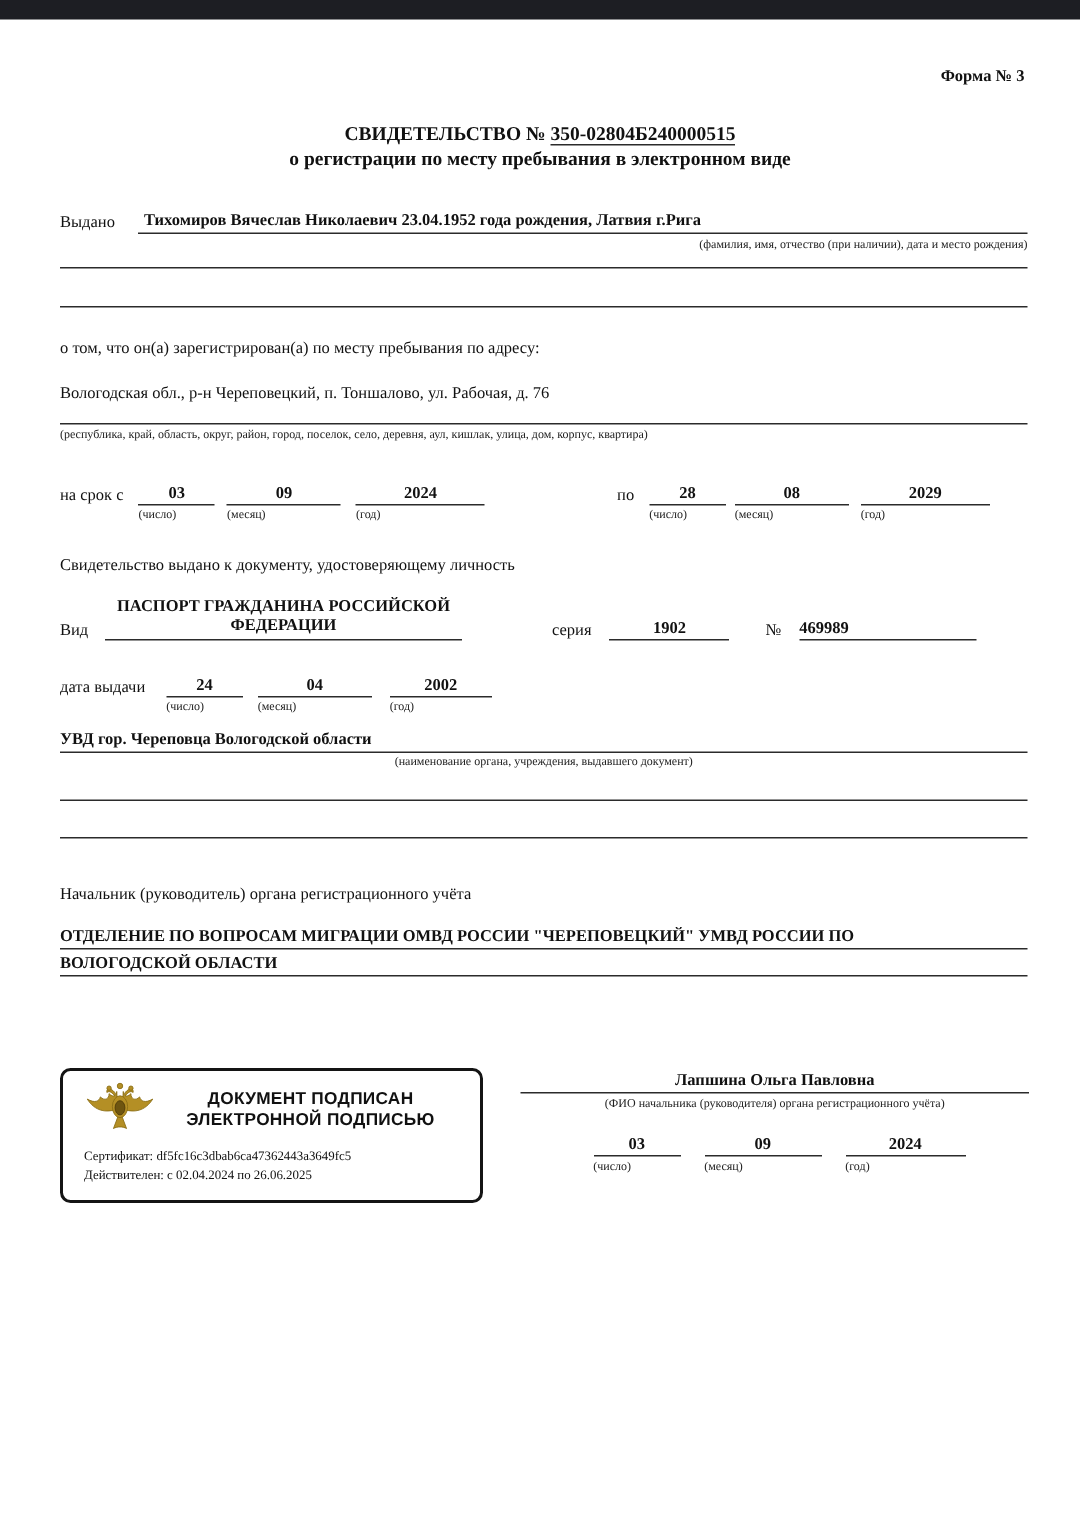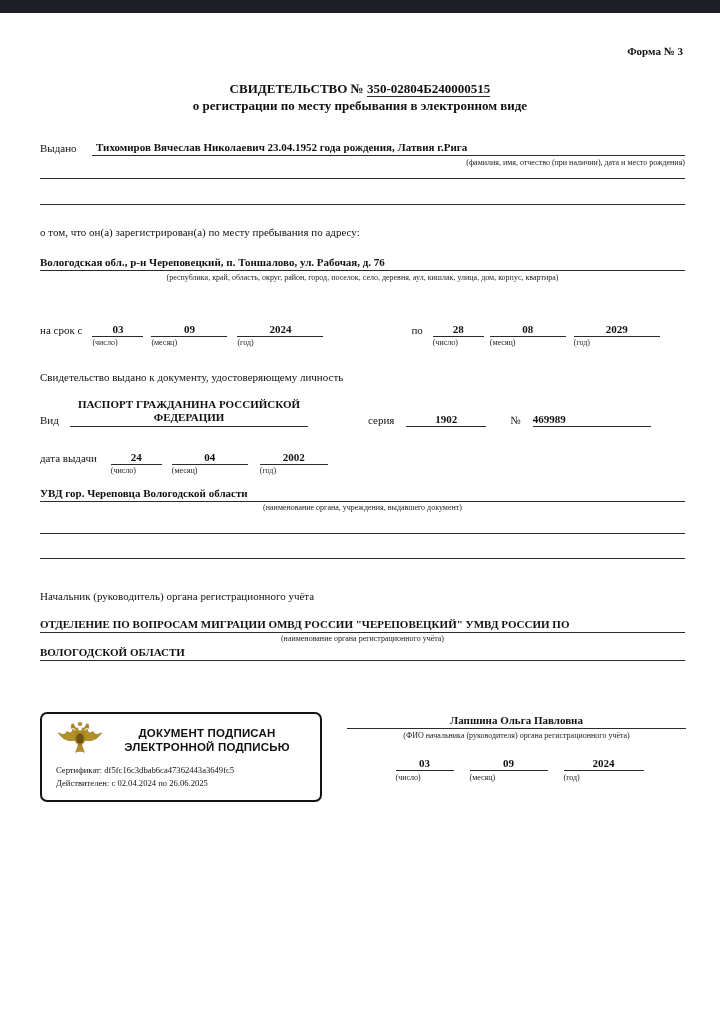--- a/index.html
+++ b/index.html
@@ -19,22 +19,22 @@
   .w45{width:45px;}.w70{width:70px;}.w80{width:80px;}.w62{width:62px;}
   .w52{width:52px;}.w72{width:72px;}.w74{width:74px;}
   
   .title{left:0;right:0;text-align:center;font-weight:bold;font-size:13px;line-height:17px;}
   
   .issued{left:40px;right:35px;}
   .issued .lbl{flex:0 0 52px;padding-top:1px;}
   .issued .val{flex:1;font-weight:bold;border-bottom:1.6px solid #2b2b2b;padding:0 4px 2px;}
   .issued .hint{display:block;text-align:right;margin:2px 0 0 52px;}
   
-  .addr .val{display:block;font-weight:bold;border-bottom:1.6px solid #2b2b2b;padding-bottom:2px;}
-  .addr .hint{display:block;text-align:center;margin-top:2px;}
+  .addr .val{display:block;font-weight:normal;border-bottom:1.6px solid #2b2b2b;padding-bottom:14px;}
+  .addr .hint{display:block;text-align:left;margin-top:2px;}
   
   .vid{left:40px;right:35px;display:flex;align-items:flex-end;}
   .vid .lbl{flex:0 0 30px;padding-bottom:1px;}
   .vid .typ{width:238px;text-align:center;font-weight:bold;line-height:13px;border-bottom:1.6px solid #2b2b2b;padding-bottom:2px;}
   .vid .slbl{margin-left:60px;padding-bottom:1px;}
   .vid .sval{width:80px;text-align:center;font-weight:bold;border-bottom:1.6px solid #2b2b2b;margin-left:12px;padding-bottom:1px;}
   .vid .nlbl{margin-left:24px;padding-bottom:1px;}
   .vid .nval{width:118px;text-align:left;font-weight:bold;border-bottom:1.6px solid #2b2b2b;margin-left:12px;padding-bottom:1px;}
   
   .fullline .val{display:block;font-weight:bold;border-bottom:1.6px solid #2b2b2b;padding-bottom:2px;}
@@ -148,21 +148,20 @@
     <span class="hint">(наименование органа, учреждения, выдавшего документ)</span>
   </div>
 
   <div class="blank-line" style="top:533px;"></div>
   <div class="blank-line" style="top:558px;"></div>
 
   <div class="abs" style="top:590px;left:40px;">Начальник (руководитель) органа регистрационного учёта</div>
 
   <div class="abs fullline" style="top:618px;left:40px;right:35px;">
     <span class="val">ОТДЕЛЕНИЕ ПО ВОПРОСАМ МИГРАЦИИ ОМВД РОССИИ "ЧЕРЕПОВЕЦКИЙ" УМВД РОССИИ ПО</span>
-    <span class="hint">(наименование органа регистрационного учёта)</span>
     <span class="val" style="margin-top:3px;">ВОЛОГОДСКОЙ ОБЛАСТИ</span>
   </div>
 
   <div class="abs stamp">
     <div class="head">
       <span style="display:inline-block;width:48px;height:38px;">
         <svg width="48" height="38" viewBox="0 0 66 50" xmlns="http://www.w3.org/2000/svg">
           <g fill="#b48f25" stroke="#8a6d14" stroke-width="0.8">
             <path d="M31 24 C20 28 10 26 3 15 C10 19 14 17 15 13 C19 17 23 15 23 10 C27 14 30 12 30 8 Z"></path>
             <path d="M35 24 C46 28 56 26 63 15 C56 19 52 17 51 13 C47 17 43 15 43 10 C39 14 36 12 36 8 Z"></path>

